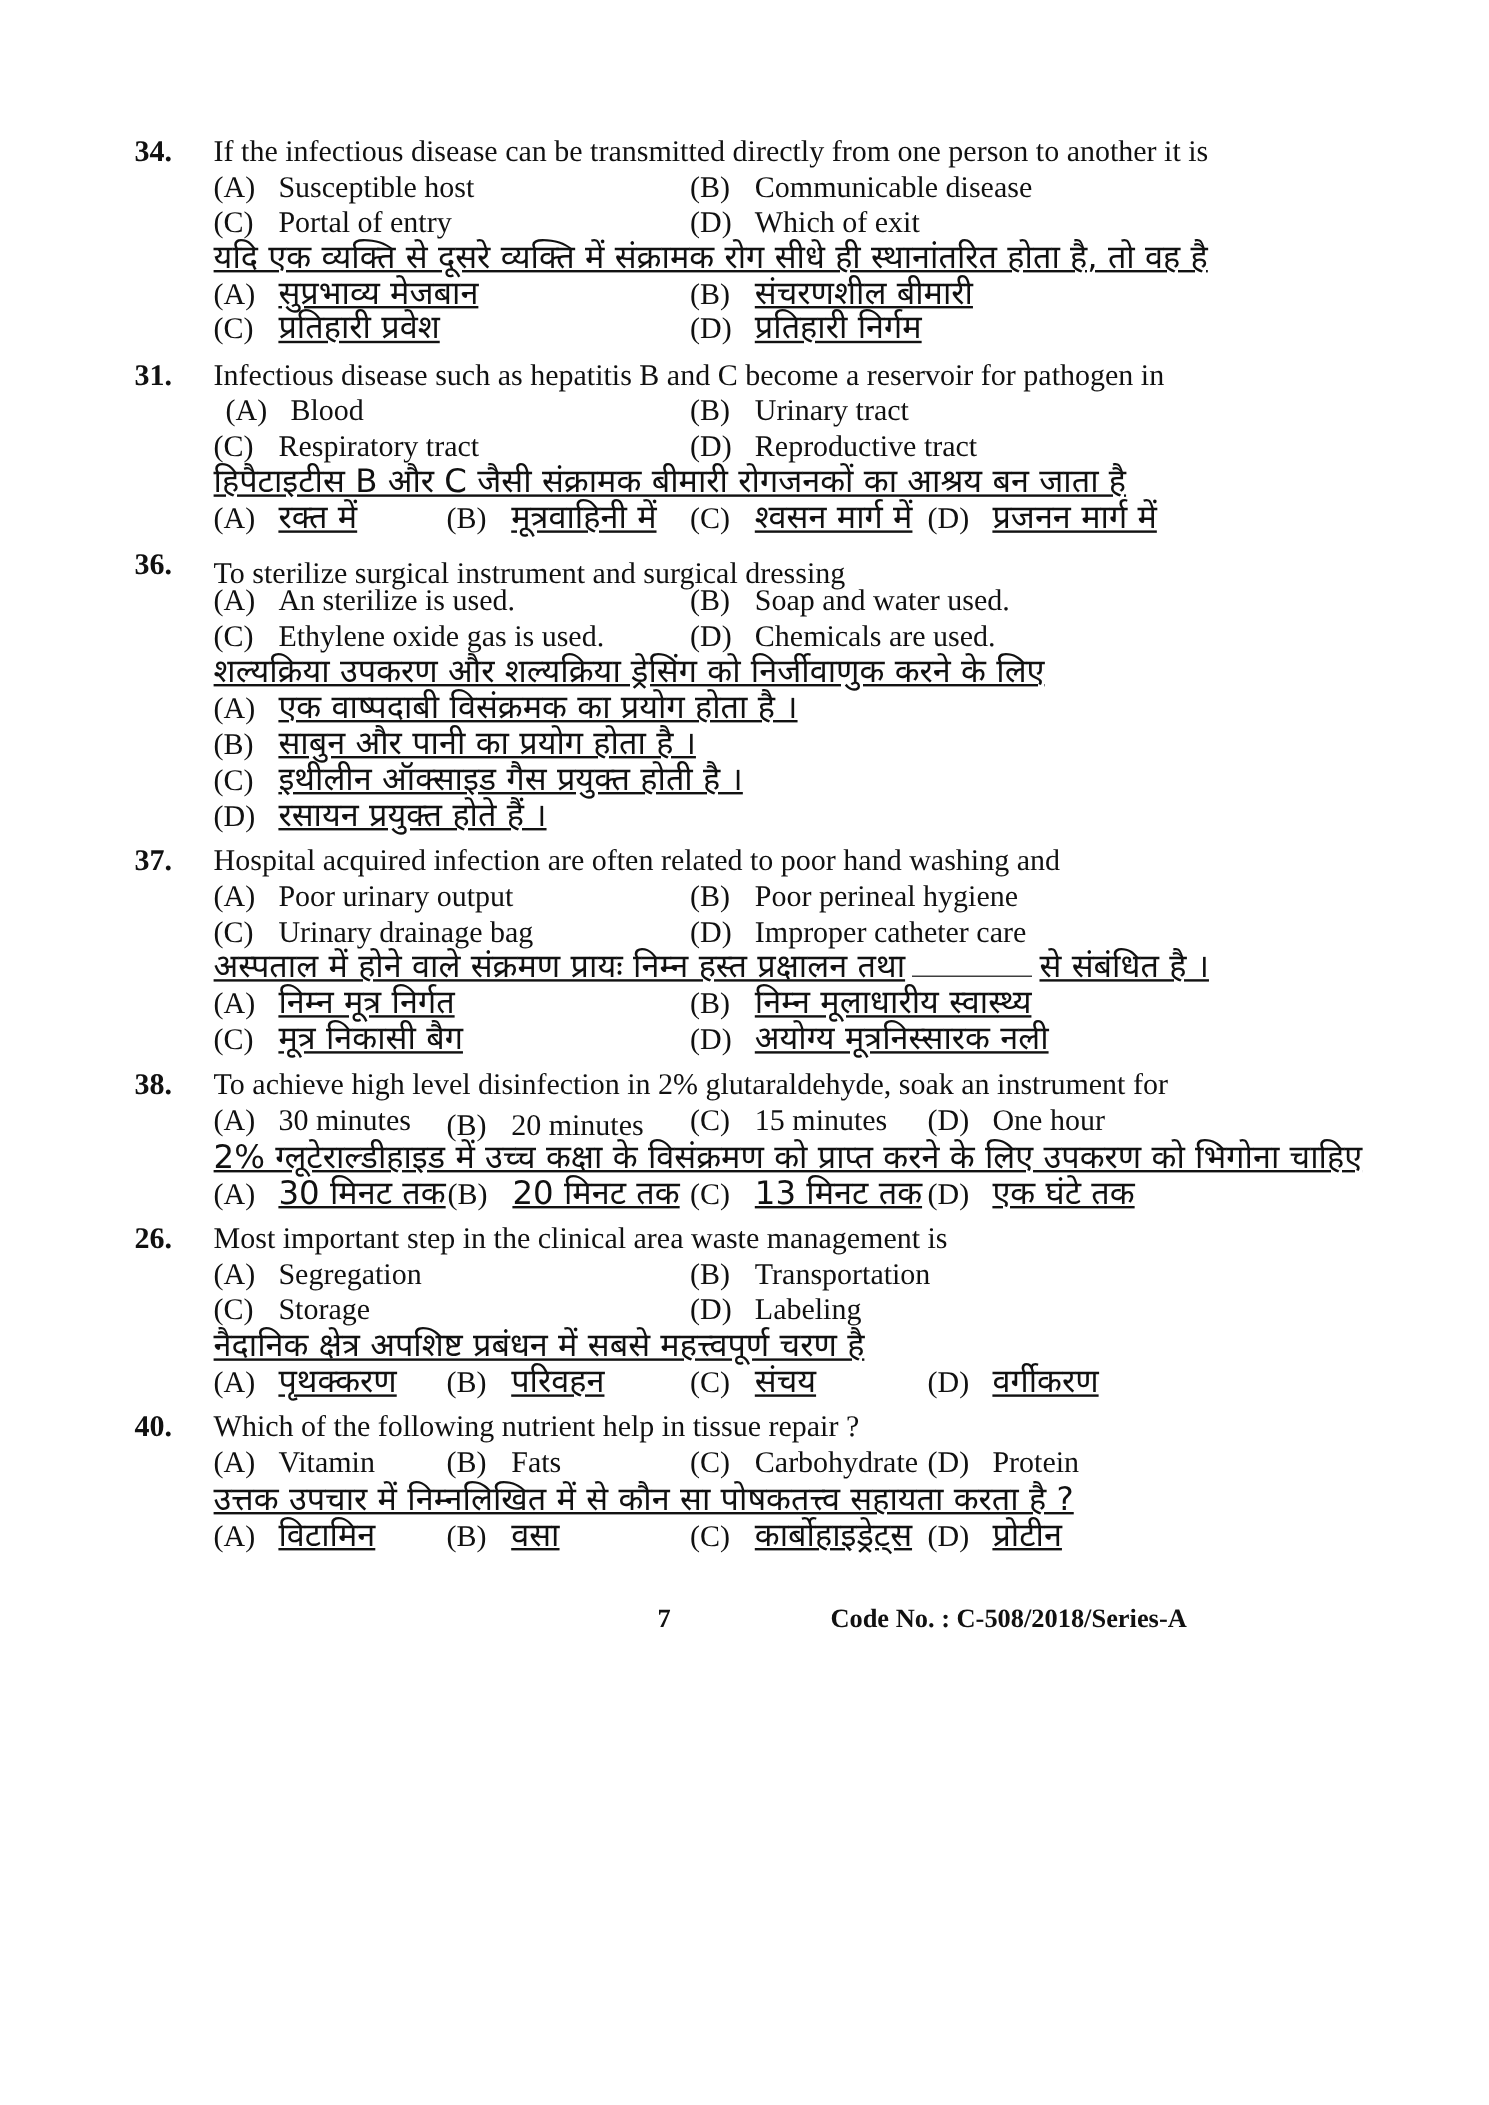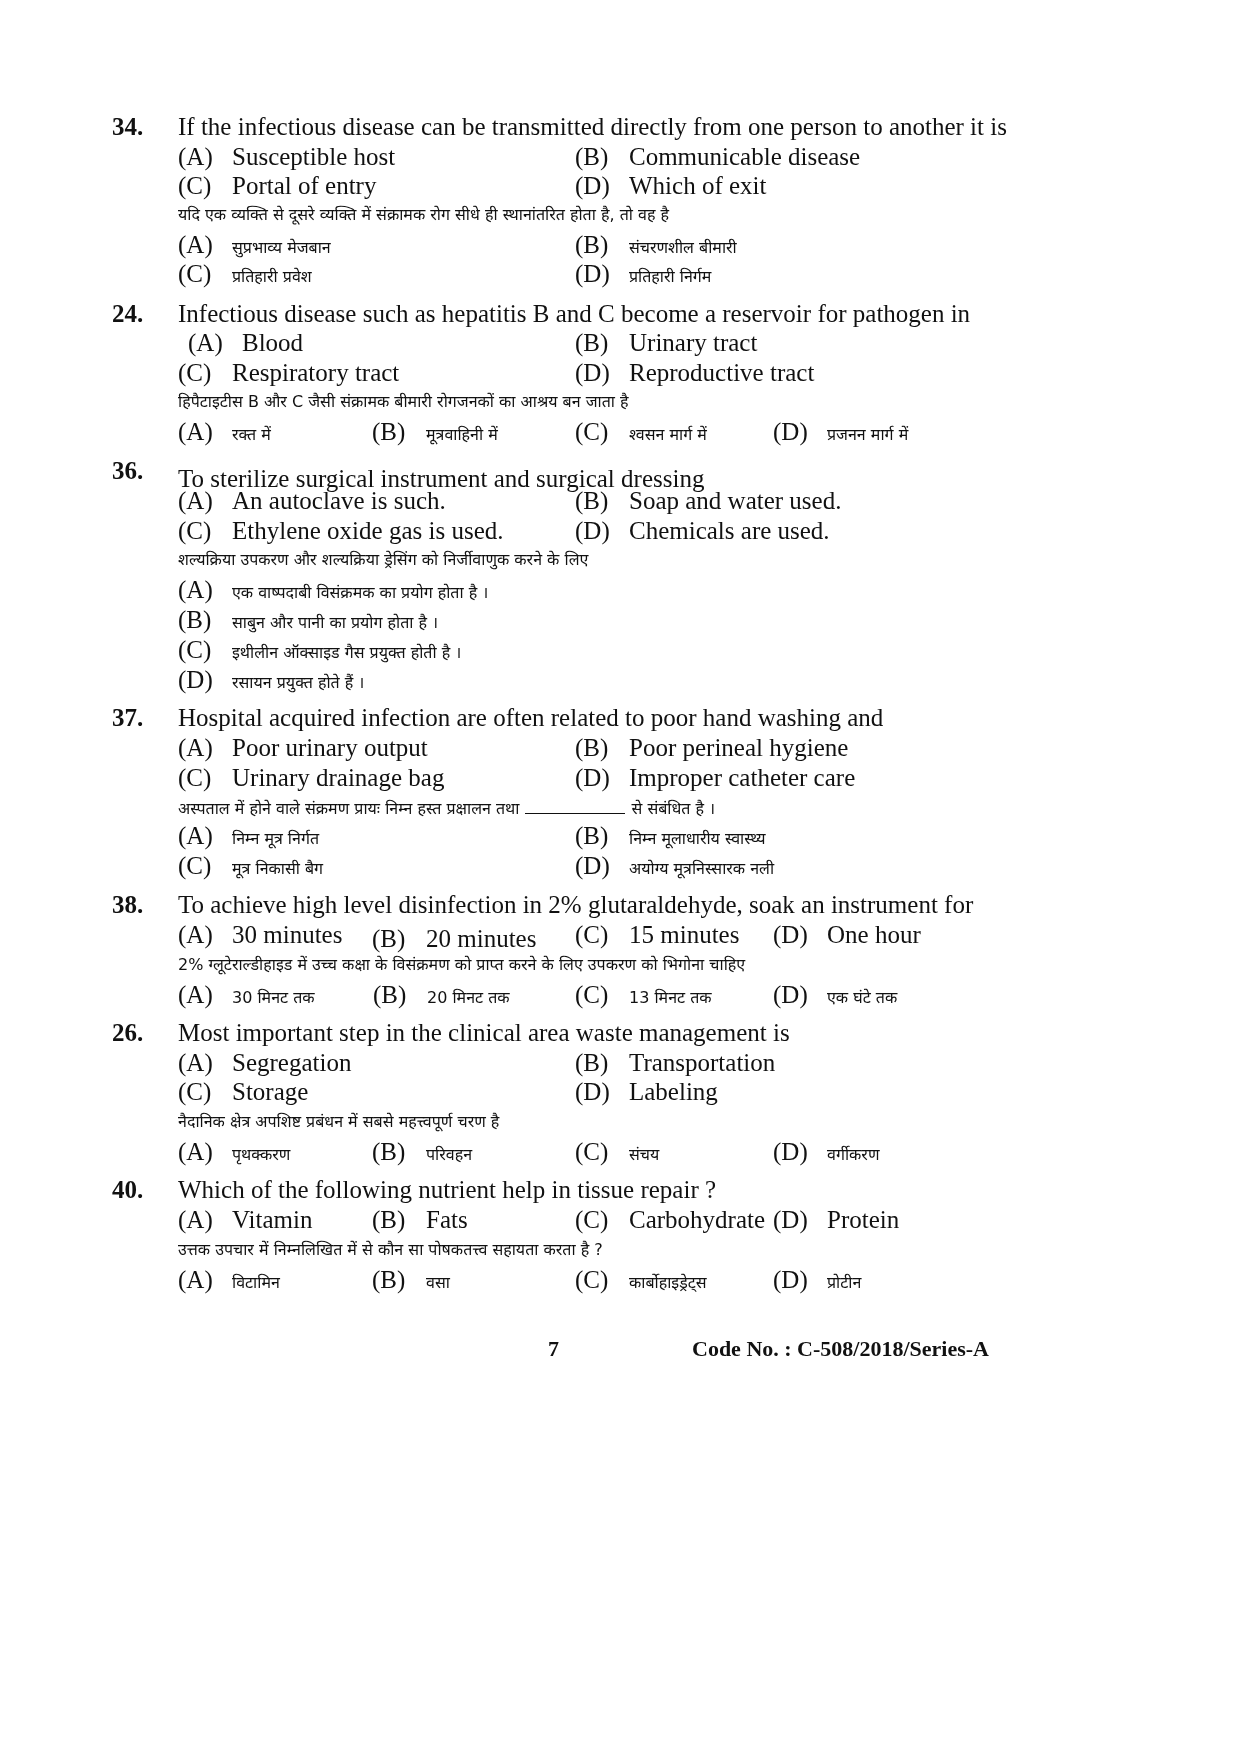--- a/index.html
+++ b/index.html
@@ -3,21 +3,21 @@
 <meta charset="utf-8">
 <style>
   html, body { margin:0; padding:0; background:#ffffff; }
   body { width:1241px; height:1754px; position:relative; overflow:hidden;
          font-family:"Liberation Serif", "DejaVu Serif", serif; color:#111; }
   .line { position:absolute; font-size:25px; line-height:30px; white-space:nowrap; }
   .qnum { position:absolute; left:112px; font-weight:bold; font-size:25px; line-height:30px; }
   .qtext { left:178px; }
   .opt { position:absolute; font-size:25px; line-height:30px; white-space:nowrap; }
   .opt .lbl { display:inline-block; width:54px; }
-  .hi { font-family:"DejaVu Sans", sans-serif; font-size:16px; }
+  .hi { font-family:"DejaVu Sans", sans-serif; font-size:27px;text-decoration:underline; }
   .blank { display:inline-block; width:100px; border-bottom:1.5px solid #111; height:22px; vertical-align:baseline; margin:0 6px; }
   .footer { position:absolute; top:1335px; font-weight:bold; font-size:22px; line-height:28px; }
 </style>
 </head>
 <body>
 
 <div>
   <span class="qnum" style="top:112px">34.</span>
   <span class="line qtext" style="top:112px">If the infectious disease can be transmitted directly from one person to another it is</span>
   <div class="opt" style="left:178px;top:142px"><span class="lbl">(A)</span><span>Susceptible host</span></div>
@@ -25,37 +25,37 @@
   <div class="opt" style="left:178px;top:171px"><span class="lbl">(C)</span><span>Portal of entry</span></div>
   <div class="opt" style="left:575px;top:171px"><span class="lbl">(D)</span><span>Which of exit</span></div>
   <span class="line qtext hi" style="top:200px">यदि एक व्यक्ति से दूसरे व्यक्ति में संक्रामक रोग सीधे ही स्थानांतरित होता है, तो वह है</span>
   <div class="opt" style="left:178px;top:230px"><span class="lbl">(A)</span><span class="hi">सुप्रभाव्य मेजबान</span></div>
   <div class="opt" style="left:575px;top:230px"><span class="lbl">(B)</span><span class="hi">संचरणशील बीमारी</span></div>
   <div class="opt" style="left:178px;top:259px"><span class="lbl">(C)</span><span class="hi">प्रतिहारी प्रवेश</span></div>
   <div class="opt" style="left:575px;top:259px"><span class="lbl">(D)</span><span class="hi">प्रतिहारी निर्गम</span></div>
 </div>
 
 <div>
-  <span class="qnum" style="top:299px">24.</span>
+  <span class="qnum" style="top:299px">31.</span>
   <span class="line qtext" style="top:299px">Infectious disease such as hepatitis B and C become a reservoir for pathogen in</span>
   <div class="opt" style="left:188px;top:328px"><span class="lbl">(A)</span><span>Blood</span></div>
   <div class="opt" style="left:575px;top:328px"><span class="lbl">(B)</span><span>Urinary tract</span></div>
   <div class="opt" style="left:178px;top:358px"><span class="lbl">(C)</span><span>Respiratory tract</span></div>
   <div class="opt" style="left:575px;top:358px"><span class="lbl">(D)</span><span>Reproductive tract</span></div>
   <span class="line qtext hi" style="top:387px">हिपैटाइटीस B और C जैसी संक्रामक बीमारी रोगजनकों का आश्रय बन जाता है</span>
   <div class="opt" style="left:178px;top:417px"><span class="lbl">(A)</span><span class="hi">रक्त में</span></div>
   <div class="opt" style="left:372px;top:417px"><span class="lbl">(B)</span><span class="hi">मूत्रवाहिनी में</span></div>
   <div class="opt" style="left:575px;top:417px"><span class="lbl">(C)</span><span class="hi">श्वसन मार्ग में</span></div>
   <div class="opt" style="left:773px;top:417px"><span class="lbl">(D)</span><span class="hi">प्रजनन मार्ग में</span></div>
 </div>
 
 <div>
   <span class="qnum" style="top:456px">36.</span>
   <span class="line qtext" style="top:464px">To sterilize surgical instrument and surgical dressing</span>
-  <div class="opt" style="left:178px;top:486px"><span class="lbl">(A)</span><span>An autoclave is such.</span></div>
+  <div class="opt" style="left:178px;top:486px"><span class="lbl">(A)</span><span>An sterilize is used.</span></div>
   <div class="opt" style="left:575px;top:486px"><span class="lbl">(B)</span><span>Soap and water used.</span></div>
   <div class="opt" style="left:178px;top:516px"><span class="lbl">(C)</span><span>Ethylene oxide gas is used.</span></div>
   <div class="opt" style="left:575px;top:516px"><span class="lbl">(D)</span><span>Chemicals are used.</span></div>
   <span class="line qtext hi" style="top:545px">शल्यक्रिया उपकरण और शल्यक्रिया ड्रेसिंग को निर्जीवाणुक करने के लिए</span>
   <div class="opt" style="left:178px;top:575px"><span class="lbl">(A)</span><span class="hi">एक वाष्पदाबी विसंक्रमक का प्रयोग होता है ।</span></div>
   <div class="opt" style="left:178px;top:605px"><span class="lbl">(B)</span><span class="hi">साबुन और पानी का प्रयोग होता है ।</span></div>
   <div class="opt" style="left:178px;top:635px"><span class="lbl">(C)</span><span class="hi">इथीलीन ऑक्साइड गैस प्रयुक्त होती है ।</span></div>
   <div class="opt" style="left:178px;top:665px"><span class="lbl">(D)</span><span class="hi">रसायन प्रयुक्त होते हैं ।</span></div>
 </div>
 

